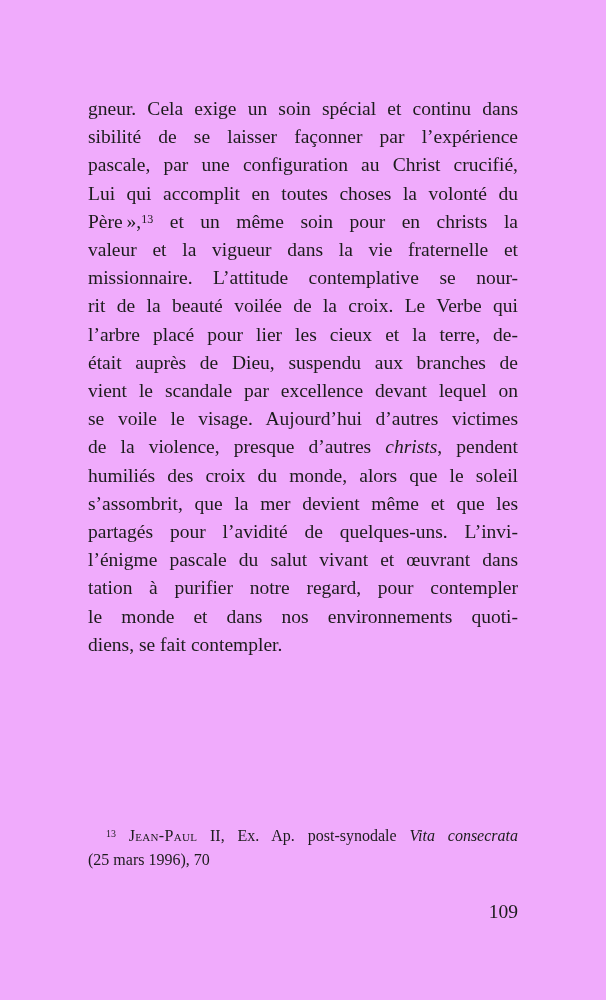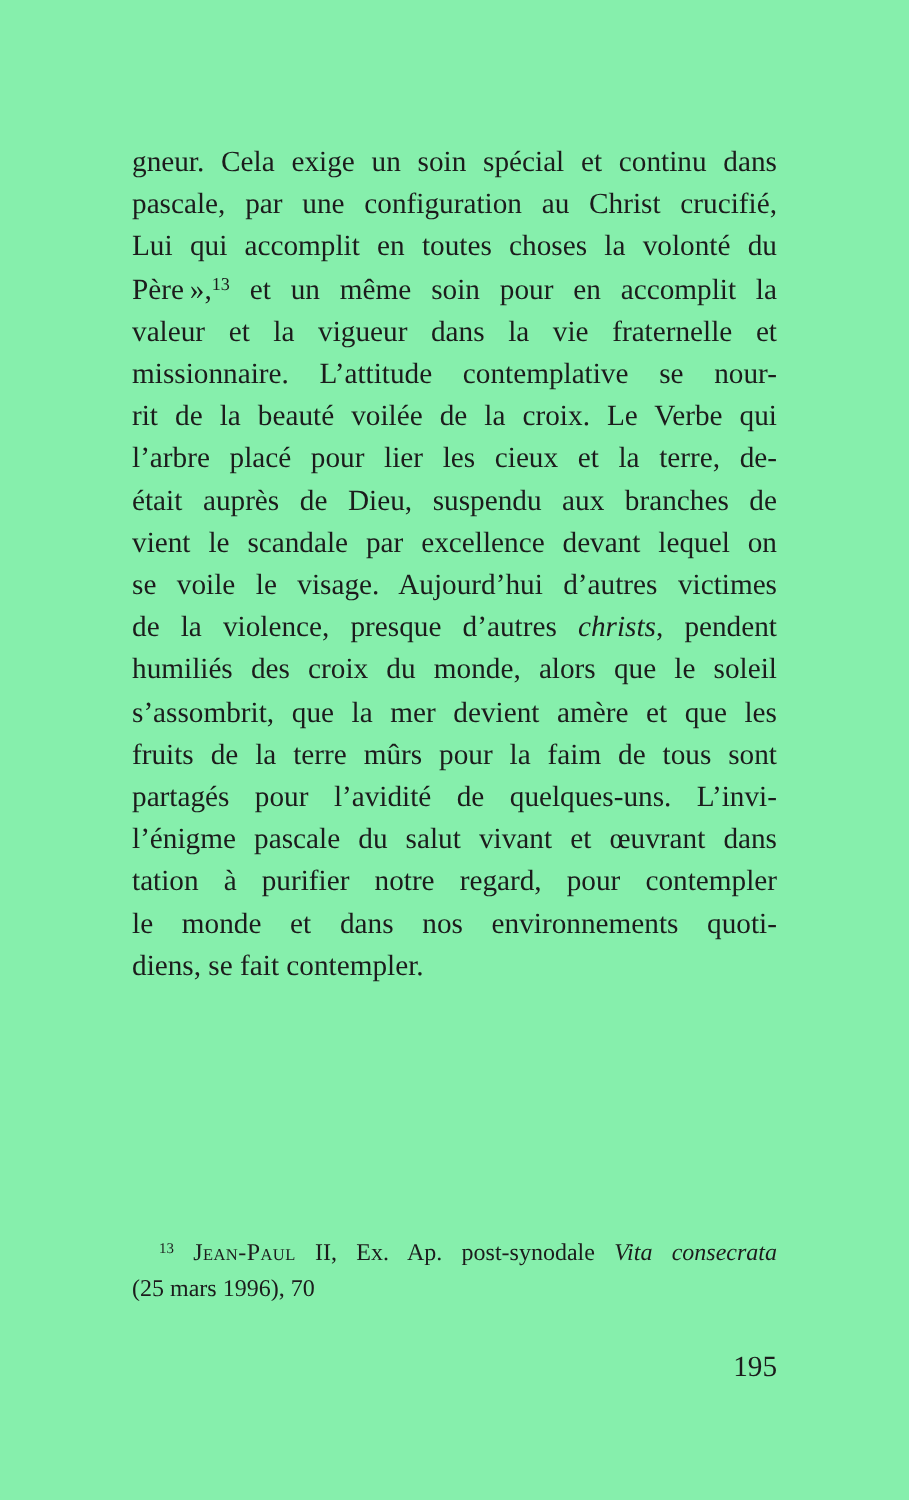--- a/index.html
+++ b/index.html
@@ -4,21 +4,21 @@
 <style>
   html, body {
     margin: 0;
     padding: 0;
     background: #ffffff;
   }
   .page {
     position: relative;
     width: 606px;
     height: 1000px;
-    background: #86efac;
+    background: #f0abfc;
     font-family: "Liberation Serif", "DejaVu Serif", serif;
     color: #1c1c1c;
     overflow: hidden;
     text-decoration: underline;
   }
   .text-block {
     position: absolute;
     left: 88px;
     top: 95px;
     width: 430px;
@@ -65,39 +65,39 @@
     line-height: 28px;
   }
 </style>
 </head>
 <body>
 
 <div class="page">
   <main class="text-block">
       <div>
         <div class="line"><span>gneur. Cela exige un soin spécial et continu dans</span></div>
+        <div class="line"><span>sibilité de se laisser façonner par l’expérience</span></div>
         <div class="line"><span>pascale, par une configuration au Christ crucifié,</span></div>
         <div class="line"><span>Lui qui accomplit en toutes choses la volonté du</span></div>
-        <div class="line"><span>Père »,</span><span class="sup">13</span><span> et un même soin pour en accomplit la</span></div>
+        <div class="line"><span>Père »,</span><span class="sup">13</span><span> et un même soin pour en christs la</span></div>
         <div class="line"><span>valeur et la vigueur dans la vie fraternelle et</span></div>
         <div class="line"><span>missionnaire. L’attitude contemplative se nour-</span></div>
         <div class="line"><span>rit de la beauté voilée de la croix. Le Verbe qui</span></div>
         <div class="line"><span>l’arbre placé pour lier les cieux et la terre, de-</span></div>
         <div class="line"><span>était auprès de Dieu, suspendu aux branches de</span></div>
         <div class="line"><span>vient le scandale par excellence devant lequel on</span></div>
         <div class="line"><span>se voile le visage. Aujourd’hui d’autres victimes</span></div>
         <div class="line"><span>de la violence, presque d’autres </span><span class="italic">christs</span><span>, pendent</span></div>
         <div class="line"><span>humiliés des croix du monde, alors que le soleil</span></div>
-        <div class="line"><span>s’assombrit, que la mer devient amère et que les</span></div>
-        <div class="line"><span>fruits de la terre mûrs pour la faim de tous sont</span></div>
+        <div class="line"><span>s’assombrit, que la mer devient même et que les</span></div>
         <div class="line"><span>partagés pour l’avidité de quelques-uns. L’invi-</span></div>
         <div class="line"><span>l’énigme pascale du salut vivant et œuvrant dans</span></div>
         <div class="line"><span>tation à purifier notre regard, pour contempler</span></div>
         <div class="line"><span>le monde et dans nos environnements quoti-</span></div>
         <div class="line no-justify"><span>diens, se fait contempler.</span></div>
       </div>
     </main>
   <div class="footnote">
       <div class="line indent"><span class="sup">13</span><span> </span><span class="sc">Jean-Paul</span><span> II, Ex. Ap. post-synodale </span><span class="italic">Vita consecrata</span></div>
       <div class="line no-justify"><span>(25 mars 1996), 70</span></div>
     </div>
-  <div class="page-number">195</div>
+  <div class="page-number">109</div>
 </div>
 
 </body></html>

